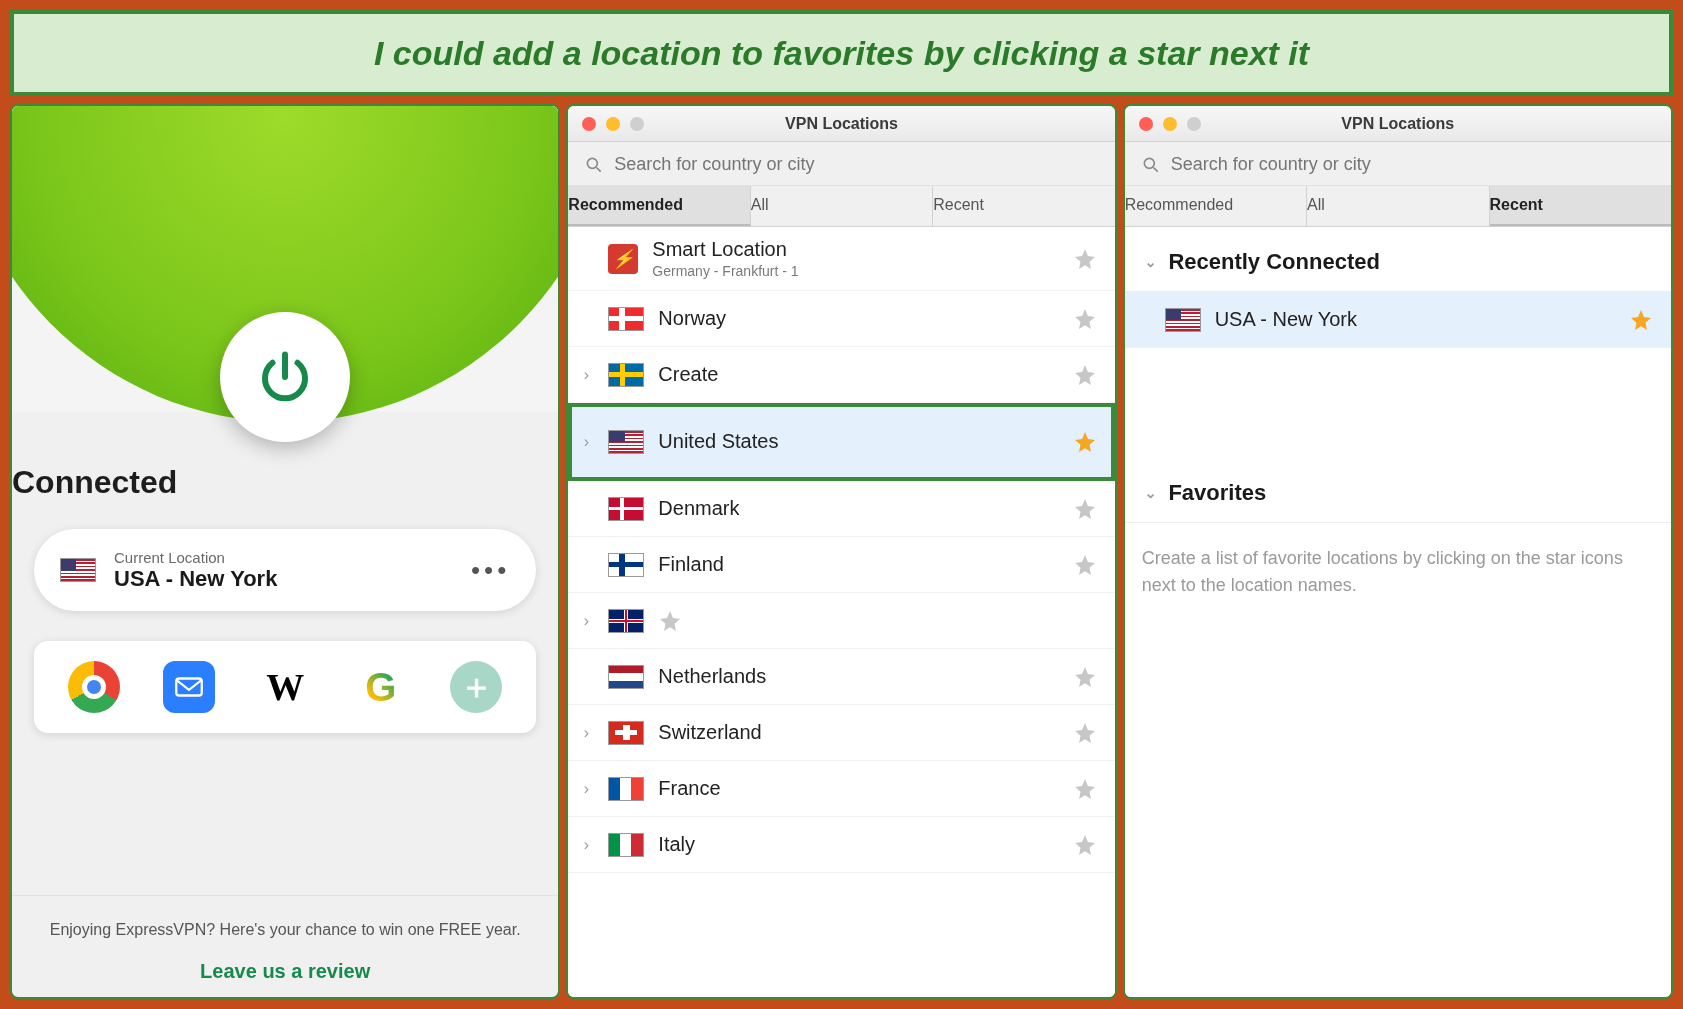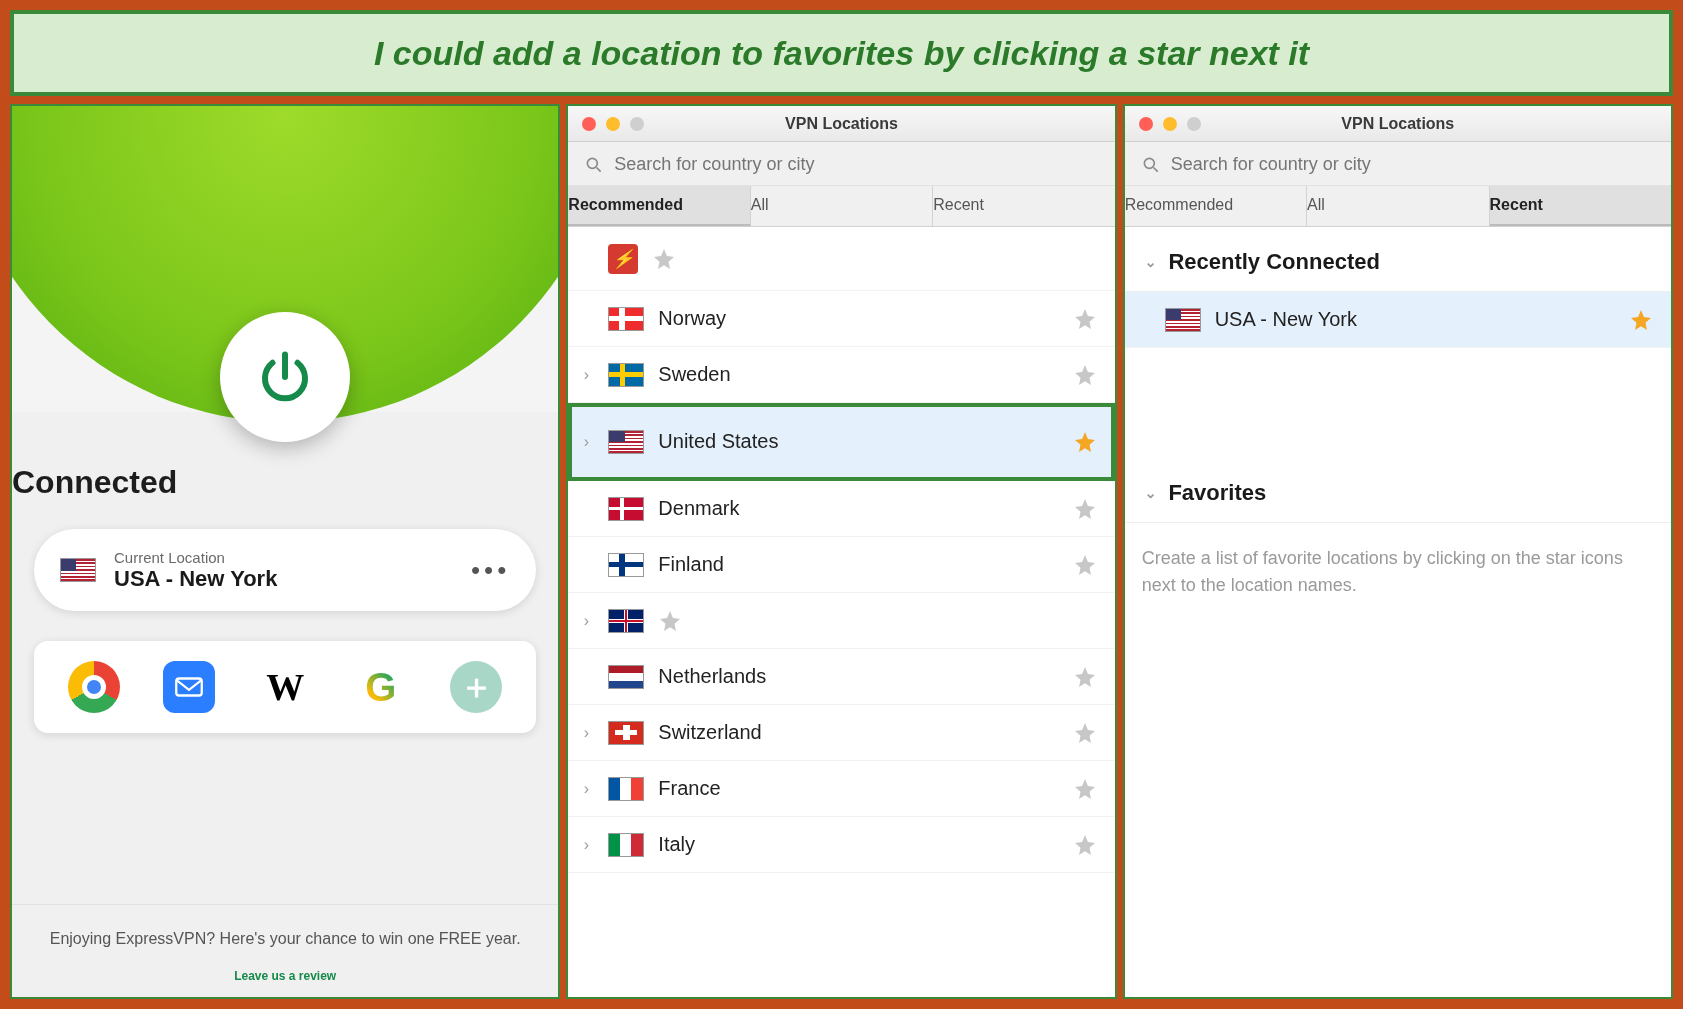--- a/index.html
+++ b/index.html
@@ -8,21 +8,21 @@
   
   .annotation {
     position:absolute; top:10px; left:10px; right:10px; height:86px;
     background:#d8edd0; border:4px solid #3a8a3a;
     display:flex; align-items:center; justify-content:center;
     font-size:34px; font-weight:700; color:#2a7a2a; font-style:italic;
   }
 
   
   .panels { position:absolute; top:104px; left:10px; right:10px; bottom:10px; display:flex; gap:6px; }
-  .panel { flex:1; background:#f0f0f0; border:2px solid #3a8a3a; border-radius:0; position:relative; overflow:hidden; display:flex; flex-direction:column; }
+  .panel { flex:1; background:#f0f0f0; border:2px solid #3a8a3a; border-radius:8px; position:relative; overflow:hidden; display:flex; flex-direction:column; }
 
   
   .titlebar { height:36px; background:linear-gradient(#f7f7f7,#e9e9e9); border-bottom:1px solid #d0d0d0; display:flex; align-items:center; position:relative; }
   .traffic { display:flex; gap:10px; margin-left:14px; }
   .dot { width:14px; height:14px; border-radius:50%; }
   .dot.red{background:#ff5f57;} .dot.yellow{background:#ffbd2e;} .dot.green{background:#cfcfcf;}
   .titlebar .title { position:absolute; left:0; right:0; text-align:center; font-size:16px; font-weight:600; color:#3a3a3a; pointer-events:none; }
 
   
   .p1-header { background:#1a7a1a; color:#fff; height:60px; display:flex; align-items:center; padding:0 16px; gap:14px; }
@@ -57,21 +57,21 @@
   .chrome::after{content:"";position:absolute;inset:14px;border-radius:50%;background:#4285f4;border:5px solid #fff;}
   .mail { background:#2a7eff; color:#fff; border-radius:12px; }
   .mail svg{width:34px;height:34px;}
   .wiki { color:#000; font-family:"Times New Roman",serif; font-size:38px; }
   .google { font-size:40px; font-weight:700; background:linear-gradient(45deg,#ea4335,#fbbc05,#34a853,#4285f4);-webkit-background-clip:text;color:transparent;}
 
   .add-circle { width:52px;height:52px;border-radius:50%;background:#a8d6c7;color:#fff;display:flex;align-items:center;justify-content:center;font-size:34px;}
 
   .promo { margin-top:auto; border-top:1px solid #e2e2e2; padding:22px 30px 14px; text-align:center; }
   .promo .p-text { font-size:16px; color:#555; line-height:1.5; }
-  .promo .p-link { display:block; margin-top:18px; font-size:12px; font-weight:700; color:#168a4a; cursor:pointer; }
+  .promo .p-link { display:block; margin-top:18px; font-size:20px; font-weight:700; color:#168a4a; cursor:pointer; }
 
   
   .search-row { padding:12px 16px 10px; display:flex; align-items:center; gap:10px; border-bottom:1px solid #e2e2e2; }
   .search-row input { flex:1; border:none; background:transparent; font-size:18px; color:#be185d; outline:none; }
   .search-row .mag { width:20px;height:20px;color:#8a8a8a; }
 
   .tabs { display:flex; border-bottom:1px solid #d2d2d2; }
   .tab { flex:1; text-align:left; padding:10px 0; font-size:16px; color:#555; background:#f0f0f0; border-right:1px solid #d2d2d2; cursor:pointer; }
   .tab:last-child{border-right:none;}
   .tab.active { background:#e0e0e0; font-weight:600; color:#222; border-bottom:2px solid #bbb; }
@@ -212,36 +212,40 @@
     <div class="tabs">
       <div class="tab active">Recommended</div>
       <div class="tab">All</div>
       <div class="tab">Recent</div>
     </div>
 
     <div class="list" id="loc-list">
       <div class="row" style="height:64px;">
         <span class="chev"></span>
         <span class="smart-ico">⚡</span>
+        <div class="name">
+          <div style="font-size:20px;">Smart Location</div>
+          <div class="sub">Germany - Frankfurt - 1</div>
+        </div>
         <svg class="star" viewBox="0 0 24 24">
             <path fill="currentColor" d="M12 2l2.9 6.9L22 10l-5.5 4.8L18 22l-6-3.7L6 22l1.5-7.2L2 10l7.1-1.1z"></path>
           </svg>
       </div>
     <div class="row">
           <span class="chev"></span>
           <span class="flag flag-no"></span>
           <span class="name">Norway</span>
           <svg class="star" viewBox="0 0 24 24">
             <path fill="currentColor" d="M12 2l2.9 6.9L22 10l-5.5 4.8L18 22l-6-3.7L6 22l1.5-7.2L2 10l7.1-1.1z"></path>
           </svg>
         </div>
         <div class="row">
           <span class="chev">›</span>
           <span class="flag flag-se"></span>
-          <span class="name">Sweden</span>
+          <span class="name">Create</span>
           <svg class="star" viewBox="0 0 24 24">
             <path fill="currentColor" d="M12 2l2.9 6.9L22 10l-5.5 4.8L18 22l-6-3.7L6 22l1.5-7.2L2 10l7.1-1.1z"></path>
           </svg>
         </div>
         <div class="row highlight">
           <span class="chev">›</span>
           <span class="flag flag-us"></span>
           <span class="name">United States</span>
           <svg class="star fav" viewBox="0 0 24 24">
             <path fill="currentColor" d="M12 2l2.9 6.9L22 10l-5.5 4.8L18 22l-6-3.7L6 22l1.5-7.2L2 10l7.1-1.1z"></path>

